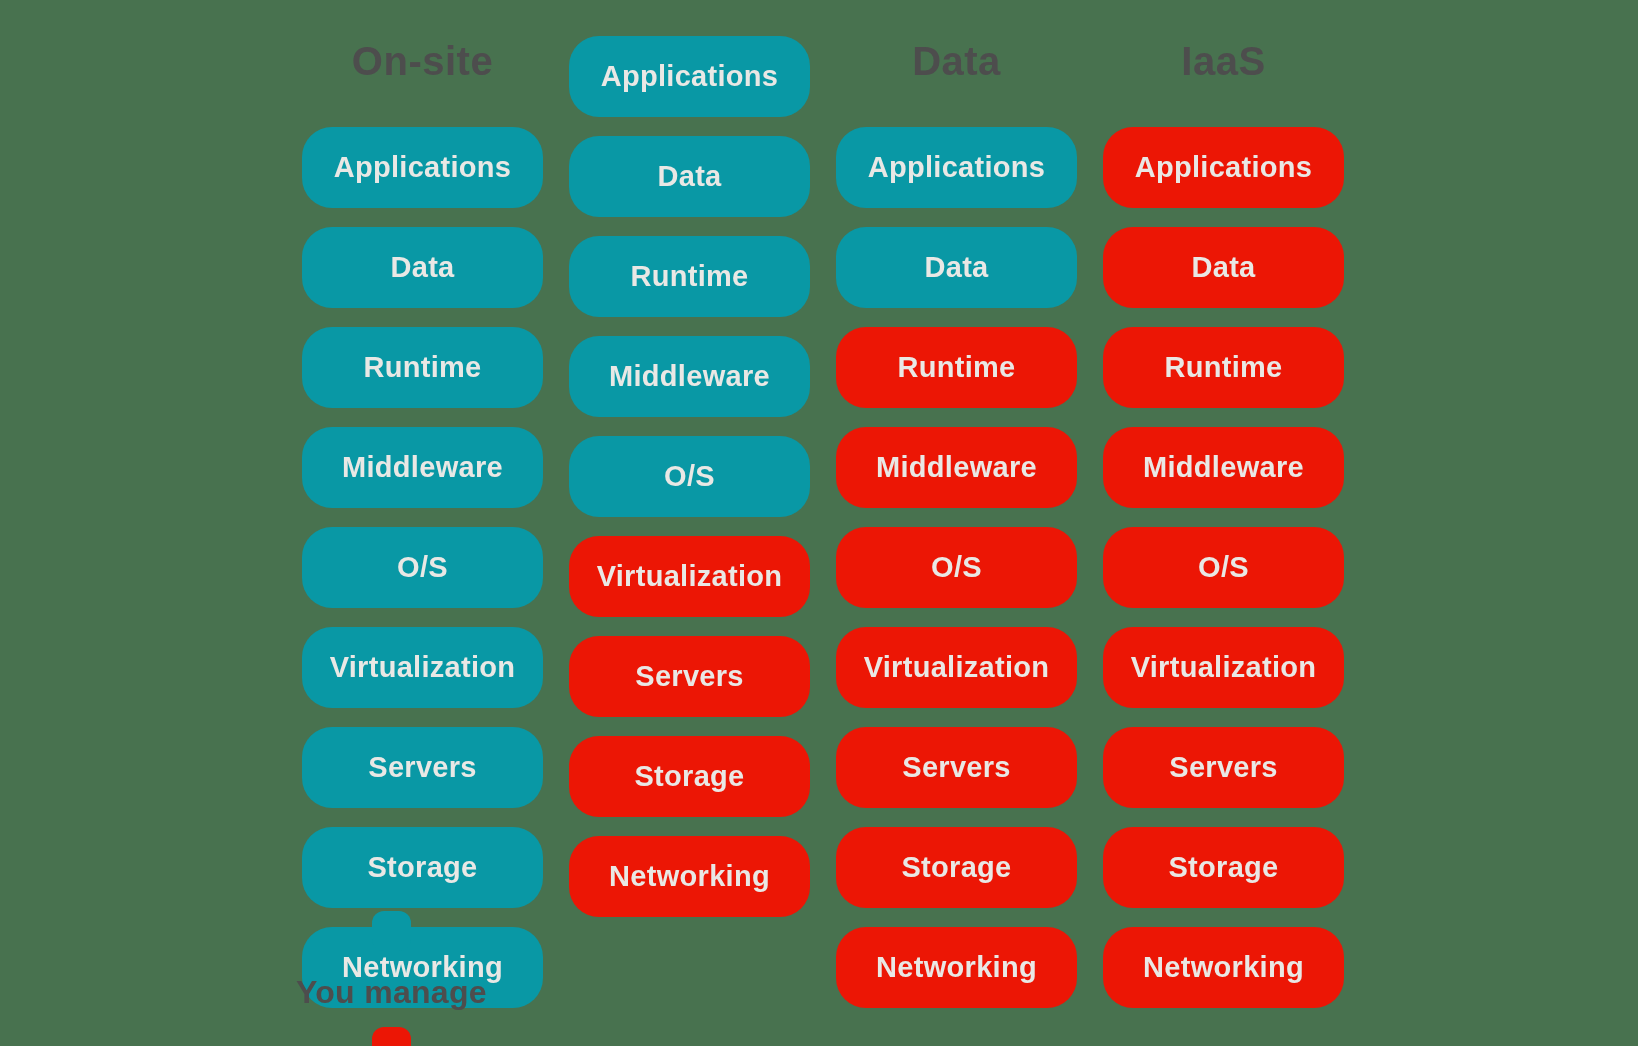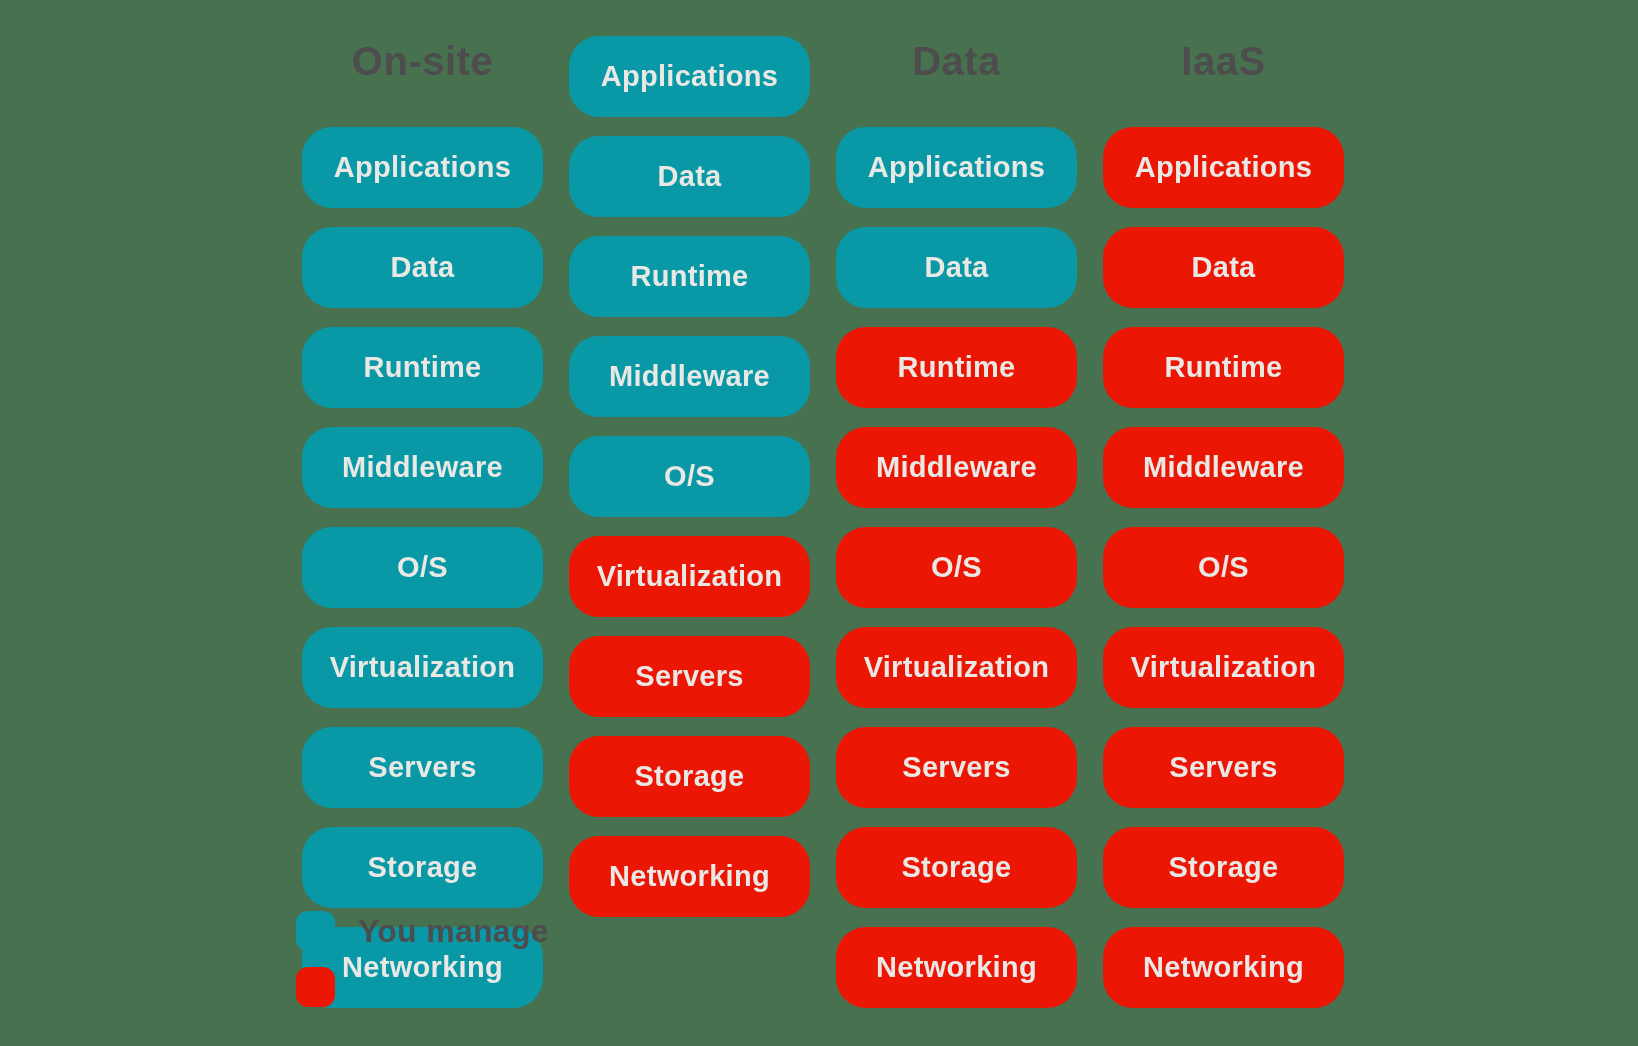--- a/index.html
+++ b/index.html
@@ -56,20 +56,21 @@
     left: 296px;
     top: 911px;
     display: flex;
     flex-direction: column;
     gap: 16px;
   }
   .legend-item {
     display: flex;
     align-items: center;
     gap: 23px;
+    flex-direction: column;
   }
   .legend-swatch {
     width: 39px;
     height: 40px;
     border-radius: 12px;
     flex: 0 0 auto;
   }
   .legend-swatch.you      { background: var(--teal, #0998A5); }
   .legend-swatch.provider { background: var(--red, #EC1605); }
   .legend-label {

